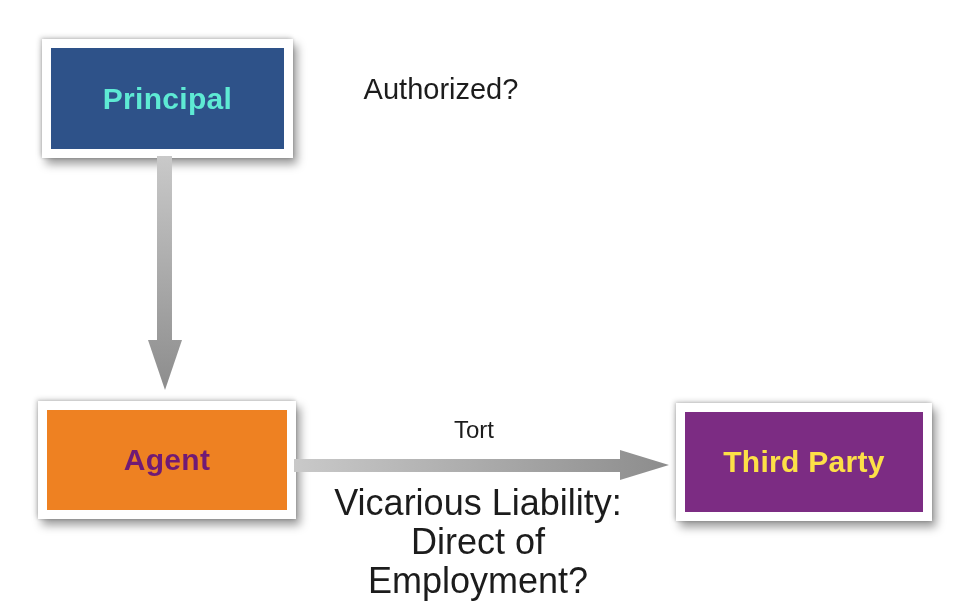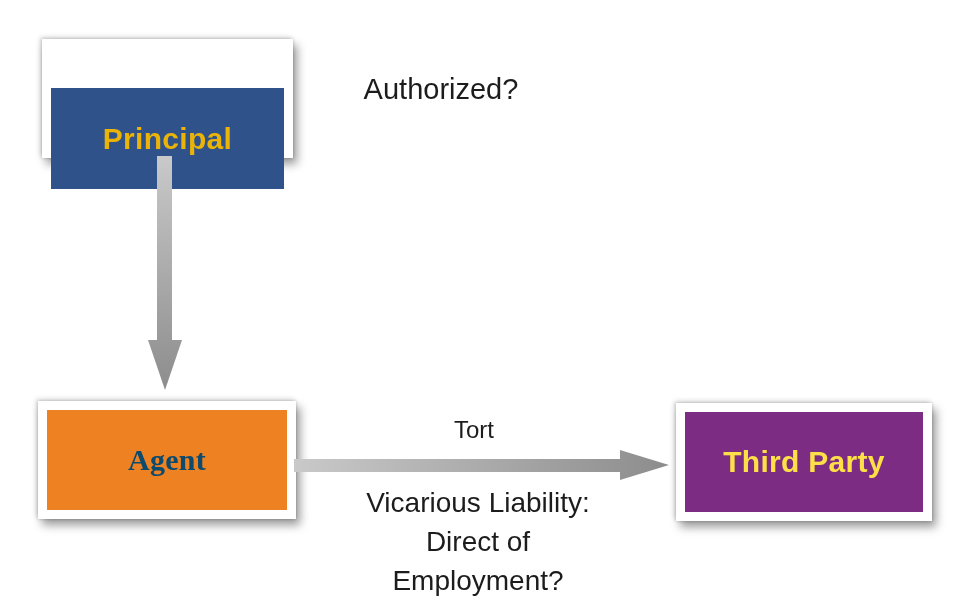--- a/index.html
+++ b/index.html
@@ -56,36 +56,36 @@
   #note-direct-liability {
     left: 296px; top: 68px; width: 290px;
     font-size: 29px; line-height: 42px;
   }
   #label-tort {
     left: 394px; top: 413px; width: 160px;
     font-size: 24px; line-height: 34px;
   }
   #note-vicarious-liability {
     left: 328px; top: 483px; width: 300px;
-    font-size: 28px; line-height: 39px;
+    font-size: 36px; line-height: 39px;
   }
 </style>
 </head>
 <body>
 
 <div id="canvas">
 
   <div class="node" id="node-principal">
-    <div class="node-fill" style="background: rgb(46, 82, 137); color: #eab308; margin-top: 40px;">
+    <div class="node-fill" style="background: rgb(46, 82, 137); color: #5eead4;">
       <span class="node-label">Principal</span>
     </div>
   </div>
 
   <div class="node" id="node-agent">
-    <div class="node-fill" style="background: rgb(238, 129, 34); color: #0c4a6e; font-family: Liberation Serif, serif;">
+    <div class="node-fill" style="background: rgb(238, 129, 34); color: #701a75;">
       <span class="node-label">Agent</span>
     </div>
   </div>
 
   <div class="node" id="node-third-party">
     <div class="node-fill" style="background: rgb(124, 44, 131); color: #fde047;">
       <span class="node-label">Third Party</span>
     </div>
   </div>
 

